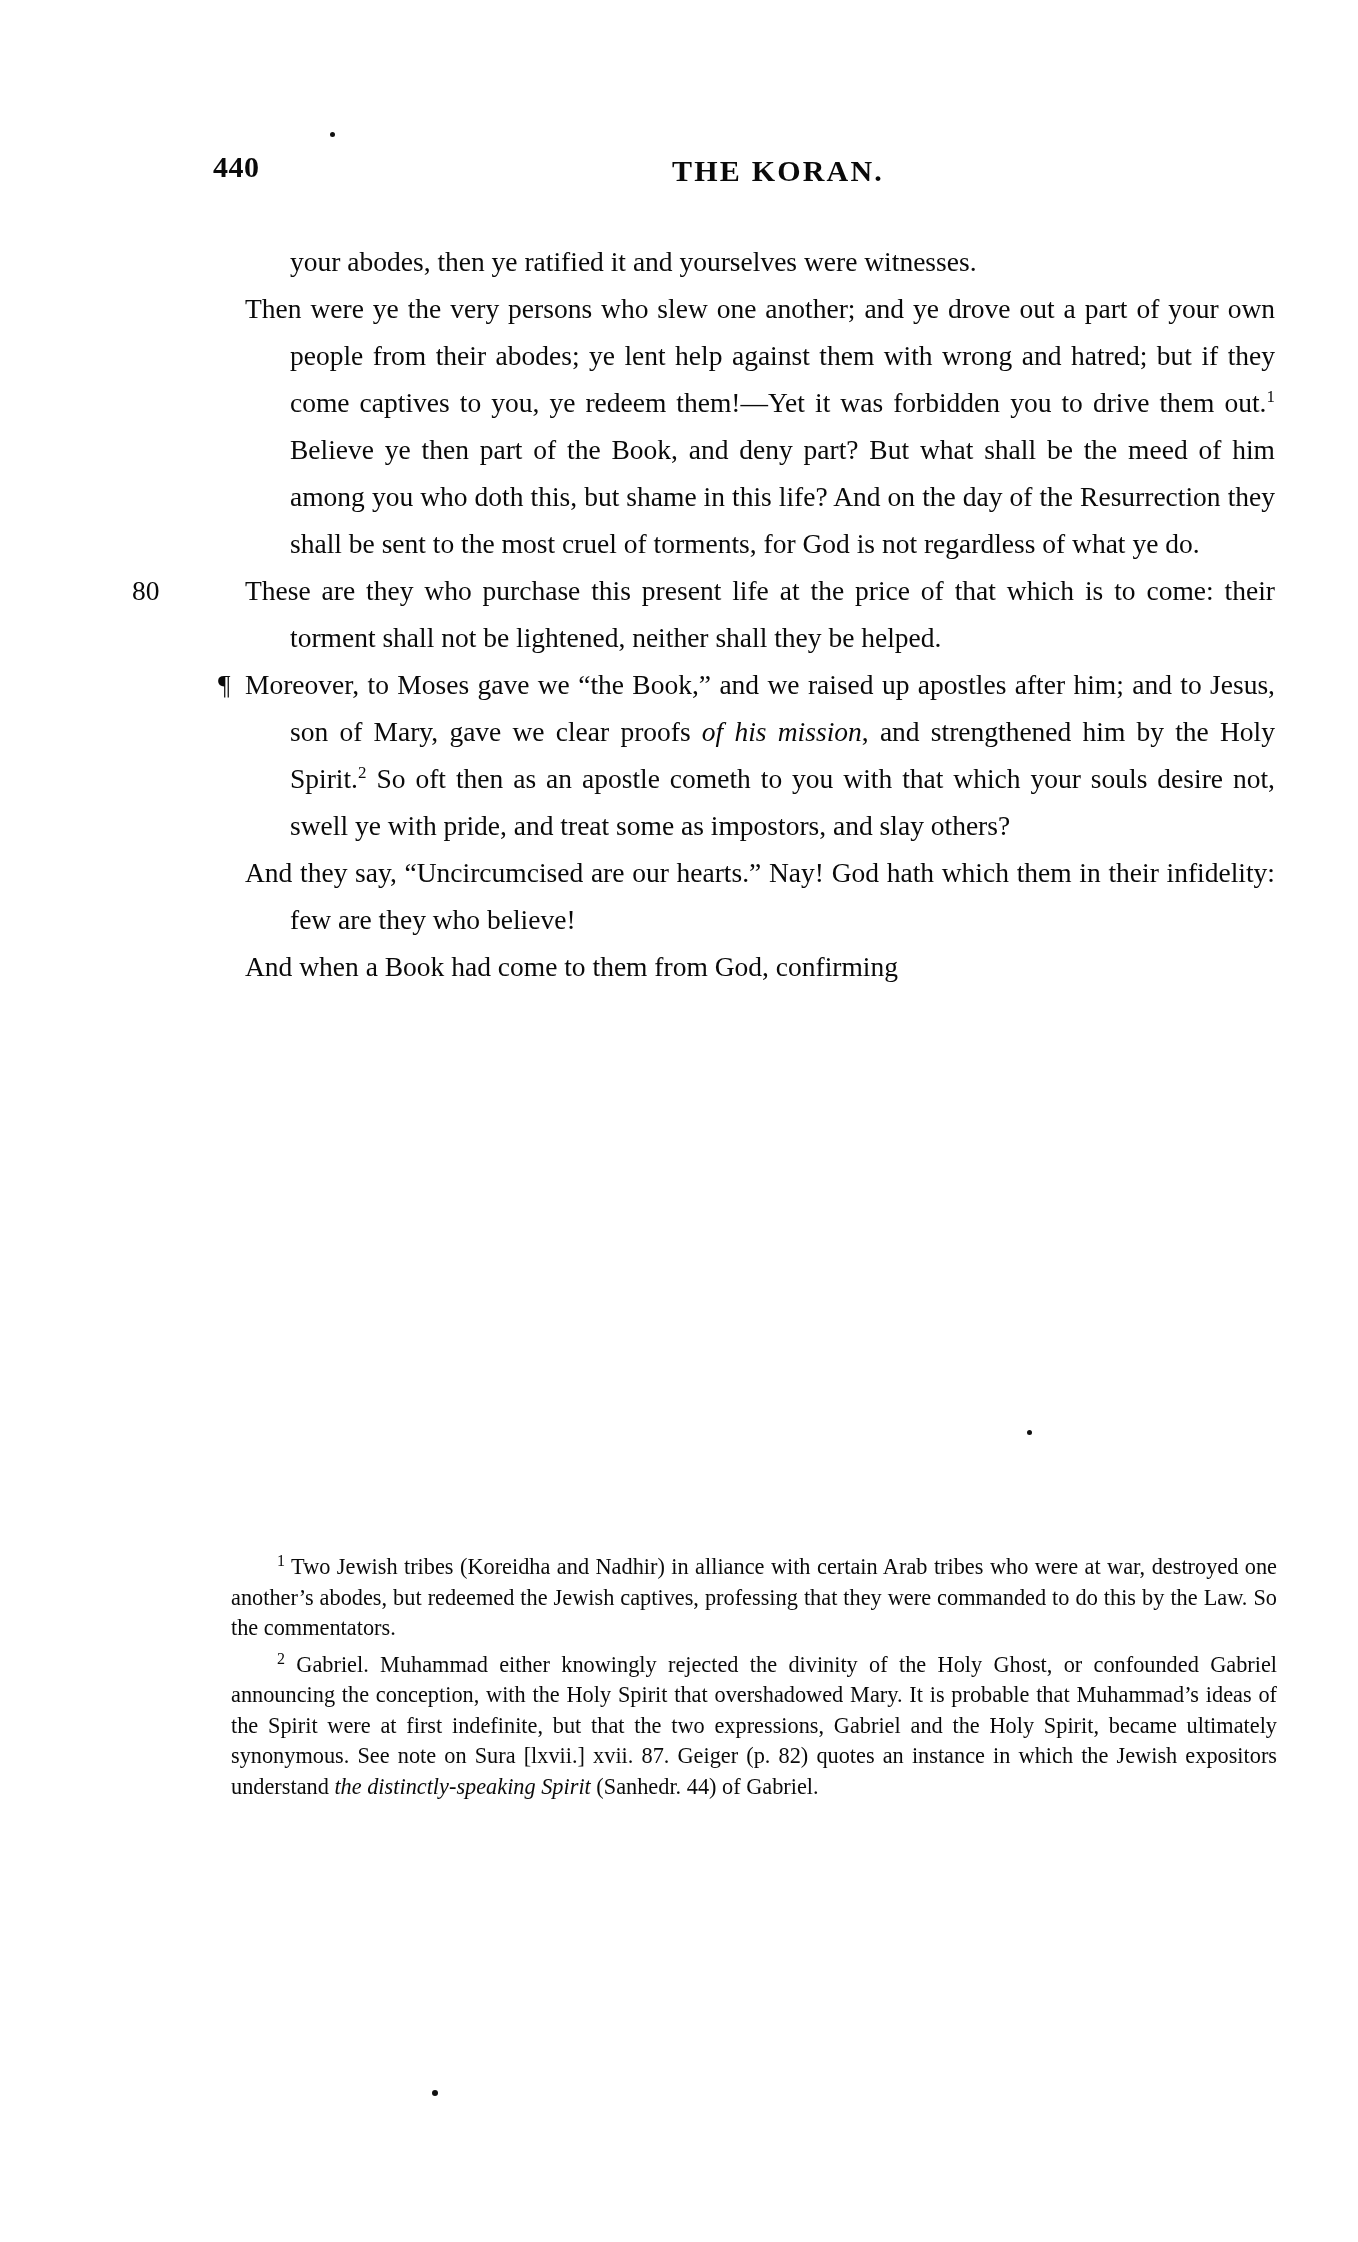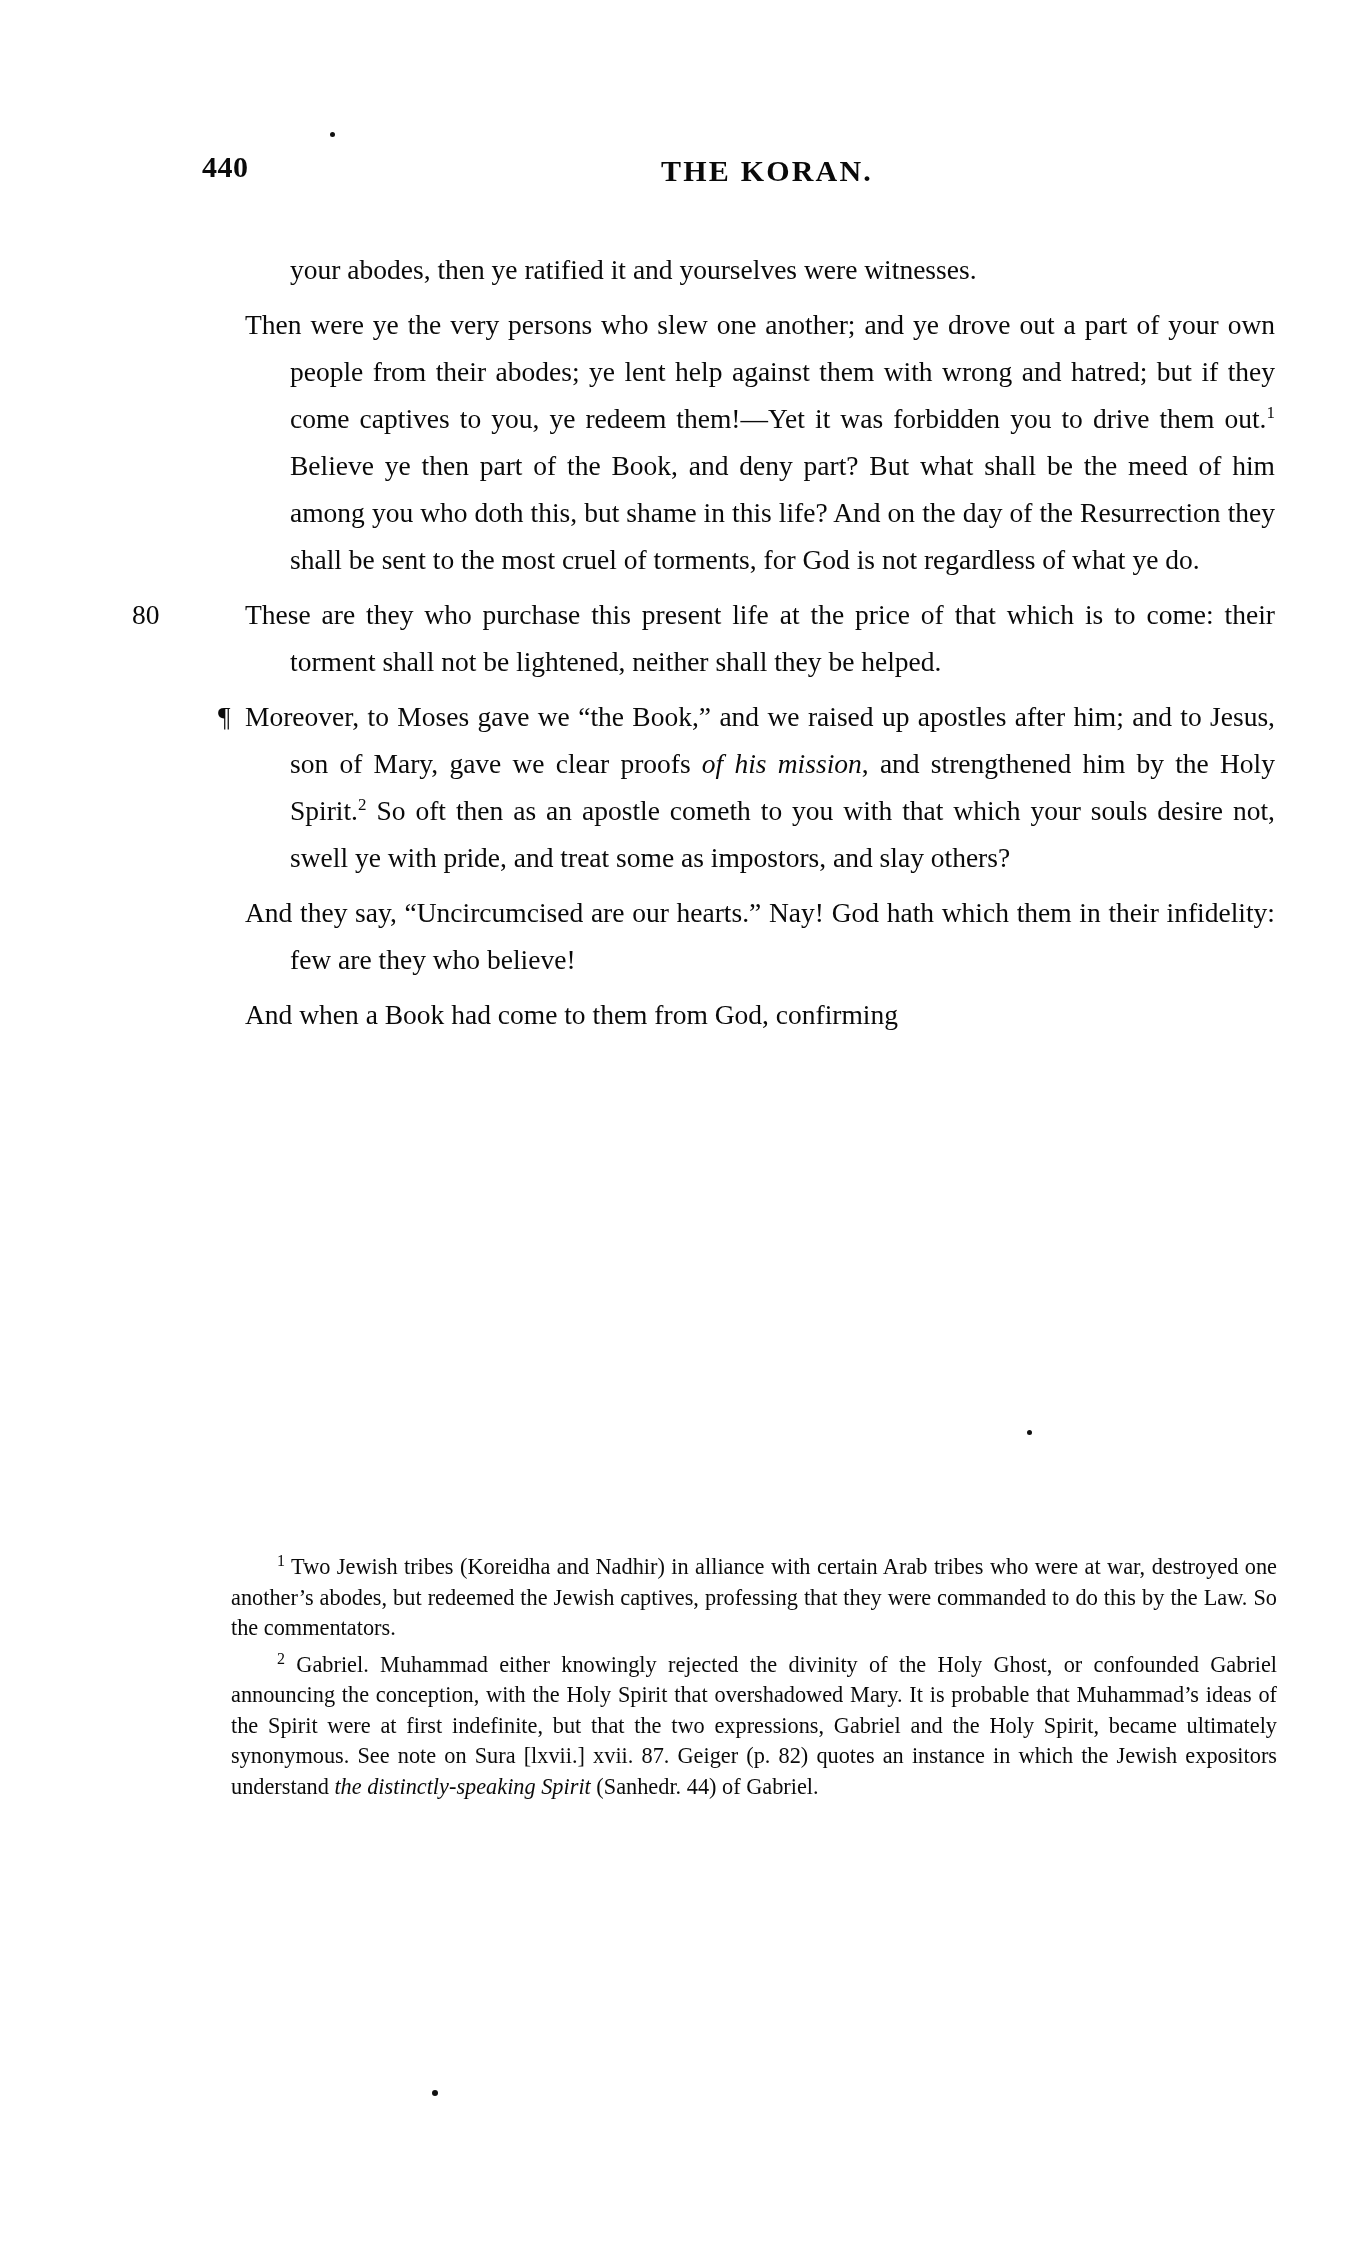--- a/index.html
+++ b/index.html
@@ -18,21 +18,21 @@
   .page {
     position: absolute;
     left: 0; top: 0;
     width: 1358px;
     height: 2242px;
   }
   
   .runhead {
     position: absolute;
     top: 150px;
-    left: 202px;
+    left: 213px;
     width: 1000px;
     height: 40px;
   }
   .folio {
     position: absolute;
     left: 0;
     top: 0;
     font-size: 30px;
     font-weight: bold;
     letter-spacing: 0.5px;
@@ -53,21 +53,21 @@
     left: 215px;
     top: 238px;
     width: 1060px;
   }
   .para {
     position: relative;
     font-size: 27.5px;
     line-height: 47px;
     text-align: justify;
     text-justify: inter-word;
-    margin: 8px 0 0 0;
+    margin: 0 0 0 0;
     padding-left: 75px;
   }
   .para .vnum {
     position: absolute;
     left: -38px;
     font-size: 27.5px;
     font-weight: normal;
   }
   .para .pilcrow {
     position: absolute;

